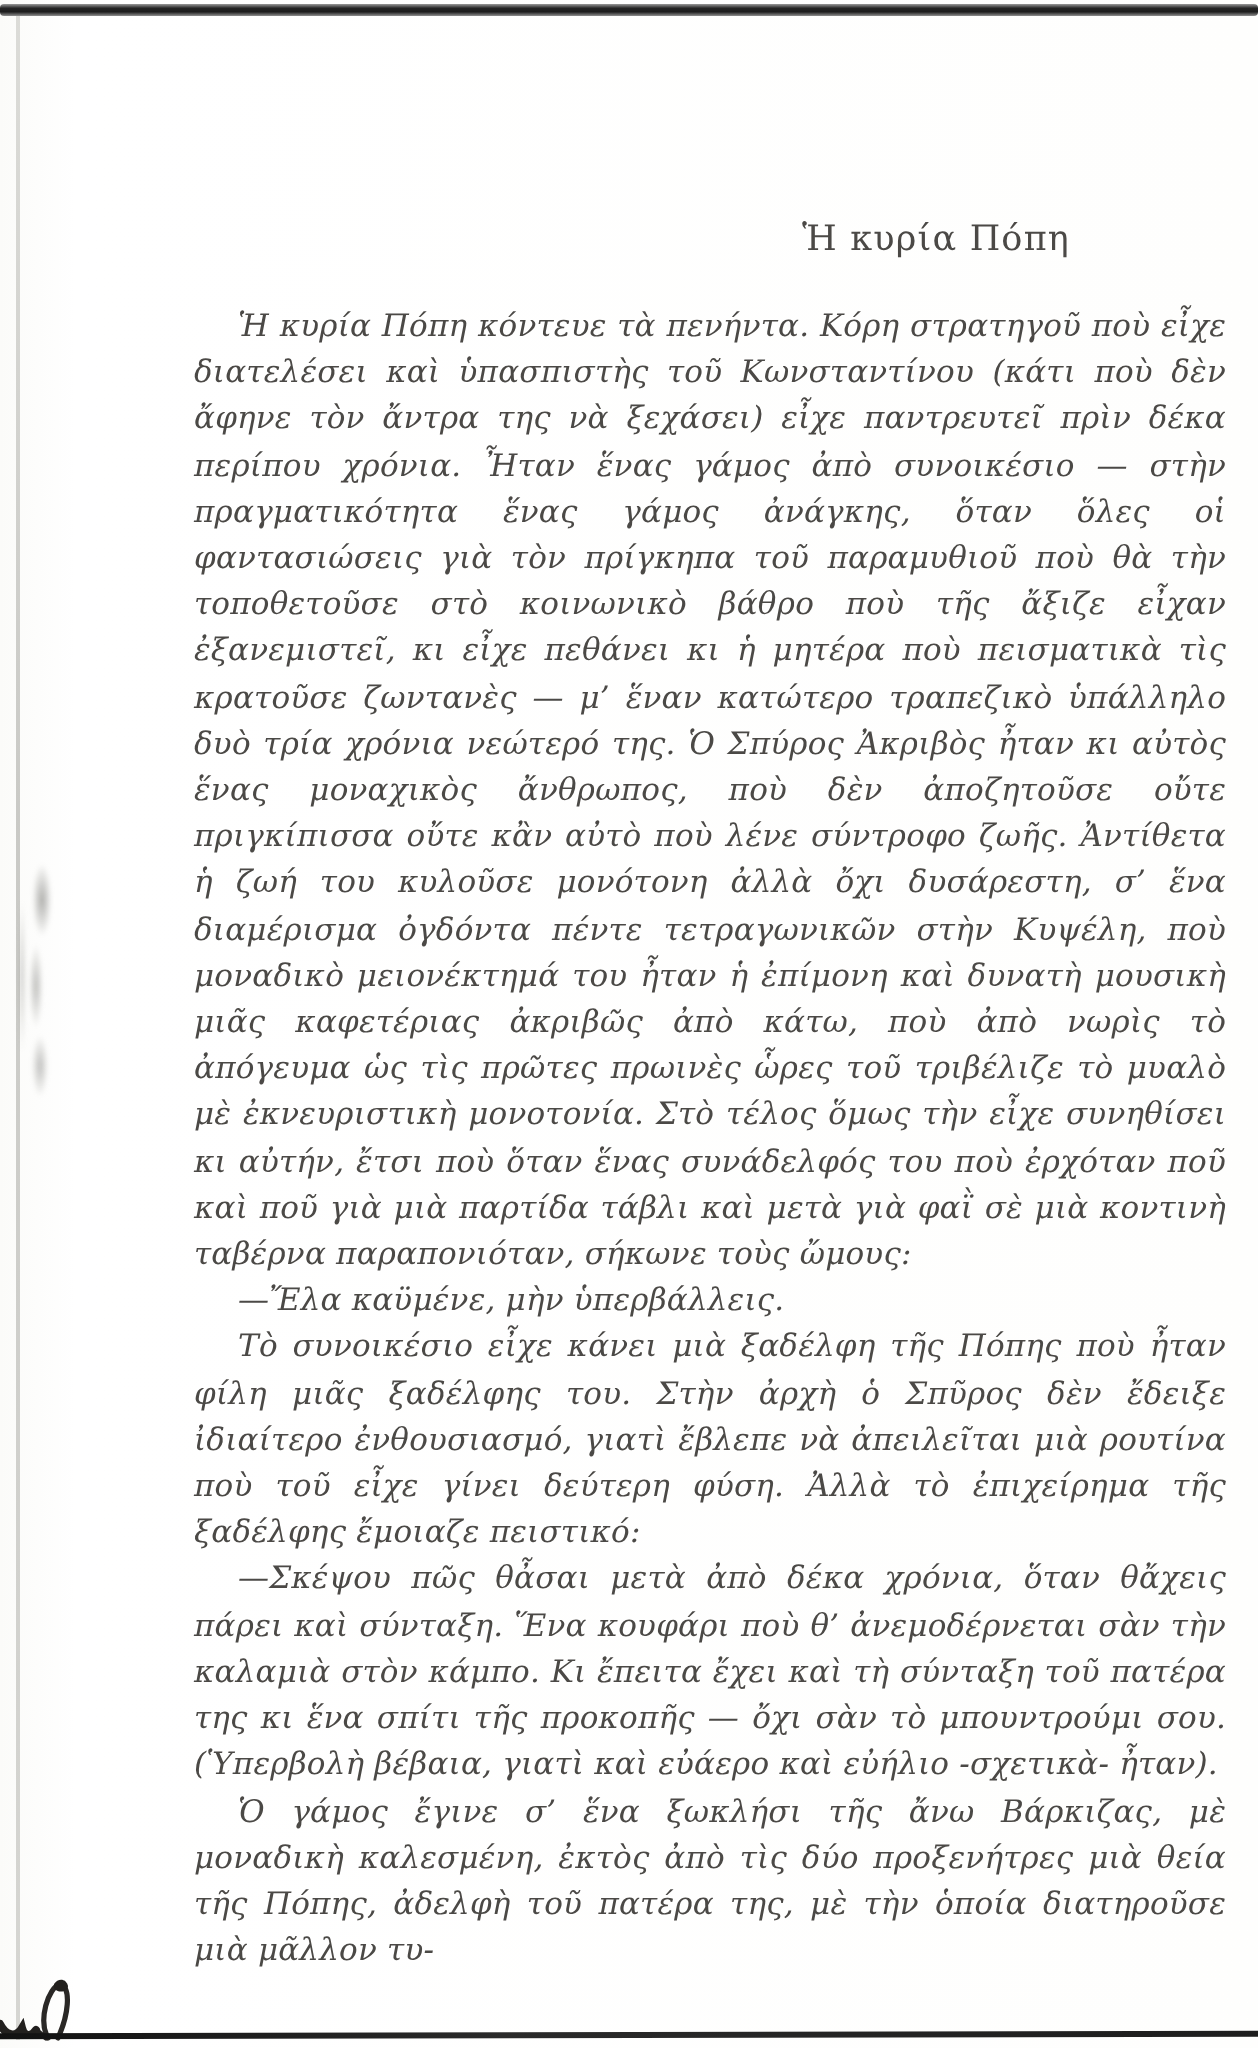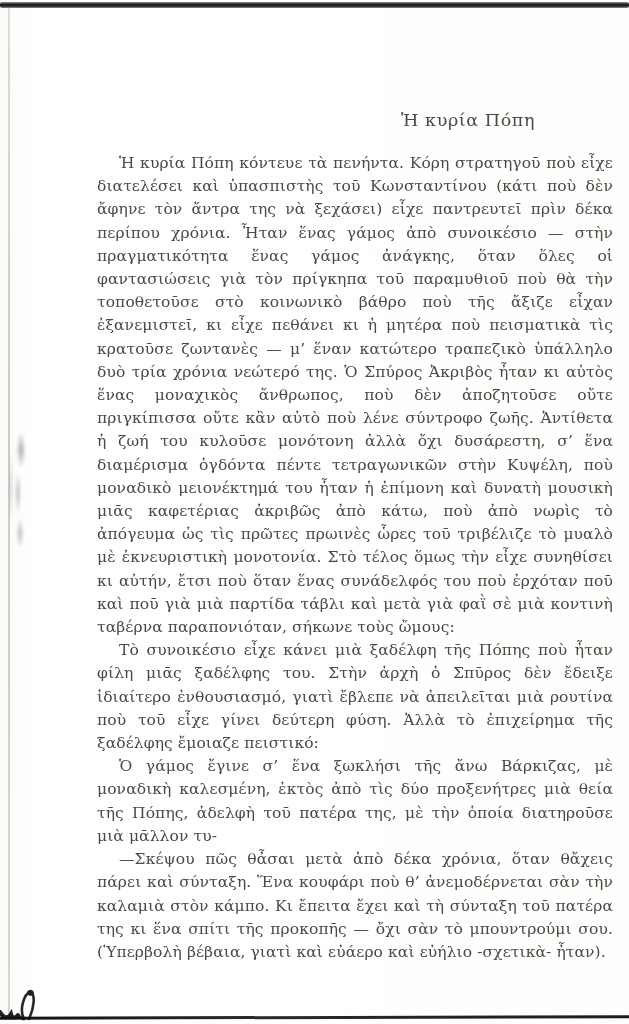--- a/index.html
+++ b/index.html
@@ -67,25 +67,26 @@
 <body>
 
 <div class="scan-page">
 
   <div class="edge-top"></div>
   <div class="fold-line"></div>
   <div class="margin-smudge"></div>
 
   <div class="page-title" style="color: rgb(75, 73, 70);">Ἡ κυρία Πόπη</div>
 
-  <div class="text-column" style="color: rgb(75, 73, 70);">
+  <div class="text-column" style="color: rgb(75, 73, 70); font-style: italic;">
       <p>Ἡ κυρία Πόπη κόντευε τὰ πενήντα. Κόρη στρατηγοῦ ποὺ εἶχε διατελέσει καὶ ὑπασπιστὴς τοῦ Κωνσταντίνου (κάτι ποὺ δὲν ἄφηνε τὸν ἄντρα της νὰ ξεχάσει) εἶχε παντρευτεῖ πρὶν δέκα περίπου χρόνια. Ἦταν ἕνας γάμος ἀπὸ συνοικέσιο — στὴν πραγματικότητα ἕνας γάμος ἀνάγκης, ὅταν ὅλες οἱ φαντασιώσεις γιὰ τὸν πρίγκηπα τοῦ παραμυθιοῦ ποὺ θὰ τὴν τοποθετοῦσε στὸ κοινωνικὸ βάθρο ποὺ τῆς ἄξιζε εἶχαν ἐξανεμιστεῖ, κι εἶχε πεθάνει κι ἡ μητέρα ποὺ πεισματικὰ τὶς κρατοῦσε ζωντανὲς — μ’ ἕναν κατώτερο τραπεζικὸ ὑπάλληλο δυὸ τρία χρόνια νεώτερό της. Ὁ Σπύρος Ἀκριβὸς ἦταν κι αὐτὸς ἕνας μοναχικὸς ἄνθρωπος, ποὺ δὲν ἀποζητοῦσε οὔτε πριγκίπισσα οὔτε κἂν αὐτὸ ποὺ λένε σύντροφο ζωῆς. Ἀντίθετα ἡ ζωή του κυλοῦσε μονότονη ἀλλὰ ὄχι δυσάρεστη, σ’ ἕνα διαμέρισμα ὀγδόντα πέντε τετραγωνικῶν στὴν Κυψέλη, ποὺ μοναδικὸ μειονέκτημά του ἦταν ἡ ἐπίμονη καὶ δυνατὴ μουσικὴ μιᾶς καφετέριας ἀκριβῶς ἀπὸ κάτω, ποὺ ἀπὸ νωρὶς τὸ ἀπόγευμα ὡς τὶς πρῶτες πρωινὲς ὧρες τοῦ τριβέλιζε τὸ μυαλὸ μὲ ἐκνευριστικὴ μονοτονία. Στὸ τέλος ὅμως τὴν εἶχε συνηθίσει κι αὐτήν, ἔτσι ποὺ ὅταν ἕνας συνάδελφός του ποὺ ἐρχόταν ποῦ καὶ ποῦ γιὰ μιὰ παρτίδα τάβλι καὶ μετὰ γιὰ φαῒ σὲ μιὰ κοντινὴ ταβέρνα παραπονιόταν, σήκωνε τοὺς ὤμους:</p>
+      <p>—Ἔλα καϋμένε, μὴν ὑπερβάλλεις.</p>
       <p>Τὸ συνοικέσιο εἶχε κάνει μιὰ ξαδέλφη τῆς Πόπης ποὺ ἦταν φίλη μιᾶς ξαδέλφης του. Στὴν ἀρχὴ ὁ Σπῦρος δὲν ἔδειξε ἰδιαίτερο ἐνθουσιασμό, γιατὶ ἔβλεπε νὰ ἀπειλεῖται μιὰ ρουτίνα ποὺ τοῦ εἶχε γίνει δεύτερη φύση. Ἀλλὰ τὸ ἐπιχείρημα τῆς ξαδέλφης ἔμοιαζε πειστικό:</p>
+      <p>—Σκέψου πῶς θἆσαι μετὰ ἀπὸ δέκα χρόνια, ὅταν θἄχεις πάρει καὶ σύνταξη. Ἕνα κουφάρι ποὺ θ’ ἀνεμοδέρνεται σὰν τὴν καλαμιὰ στὸν κάμπο. Κι ἔπειτα ἔχει καὶ τὴ σύνταξη τοῦ πατέρα της κι ἕνα σπίτι τῆς προκοπῆς — ὄχι σὰν τὸ μπουντρούμι σου. (Ὑπερβολὴ βέβαια, γιατὶ καὶ εὐάερο καὶ εὐήλιο -σχετικὰ- ἦταν).</p>
       <p>Ὁ γάμος ἔγινε σ’ ἕνα ξωκλήσι τῆς ἄνω Βάρκιζας, μὲ μοναδικὴ καλεσμένη, ἐκτὸς ἀπὸ τὶς δύο προξενήτρες μιὰ θεία τῆς Πόπης, ἀδελφὴ τοῦ πατέρα της, μὲ τὴν ὁποία διατηροῦσε μιὰ μᾶλλον τυ-</p>
-      <p>—Σκέψου πῶς θἆσαι μετὰ ἀπὸ δέκα χρόνια, ὅταν θἄχεις πάρει καὶ σύνταξη. Ἕνα κουφάρι ποὺ θ’ ἀνεμοδέρνεται σὰν τὴν καλαμιὰ στὸν κάμπο. Κι ἔπειτα ἔχει καὶ τὴ σύνταξη τοῦ πατέρα της κι ἕνα σπίτι τῆς προκοπῆς — ὄχι σὰν τὸ μπουντρούμι σου. (Ὑπερβολὴ βέβαια, γιατὶ καὶ εὐάερο καὶ εὐήλιο -σχετικὰ- ἦταν).</p>
     </div>
 
   <div class="ink-mark">
     <svg width="62" height="36" viewBox="0 0 62 36" xmlns="http://www.w3.org/2000/svg">
       <path d="M0,24 C3,30 8,31 11,26 C12,30 15,31 18,27" fill="none" stroke="#22201e" stroke-width="4" stroke-linecap="round"></path>
       <path d="M24,31 C19,22 24,6 30,4 C36,6 34,20 29,31" fill="none" stroke="#2a2826" stroke-width="2.6" stroke-linecap="round"></path>
       <path d="M27,4 C29,1 33,1 34,5 C34,8 29,9 27,6 Z" fill="#22201e"></path>
       <path d="M18,27 L23,31" fill="none" stroke="#22201e" stroke-width="2.5" stroke-linecap="round"></path>
     </svg>
   </div>

